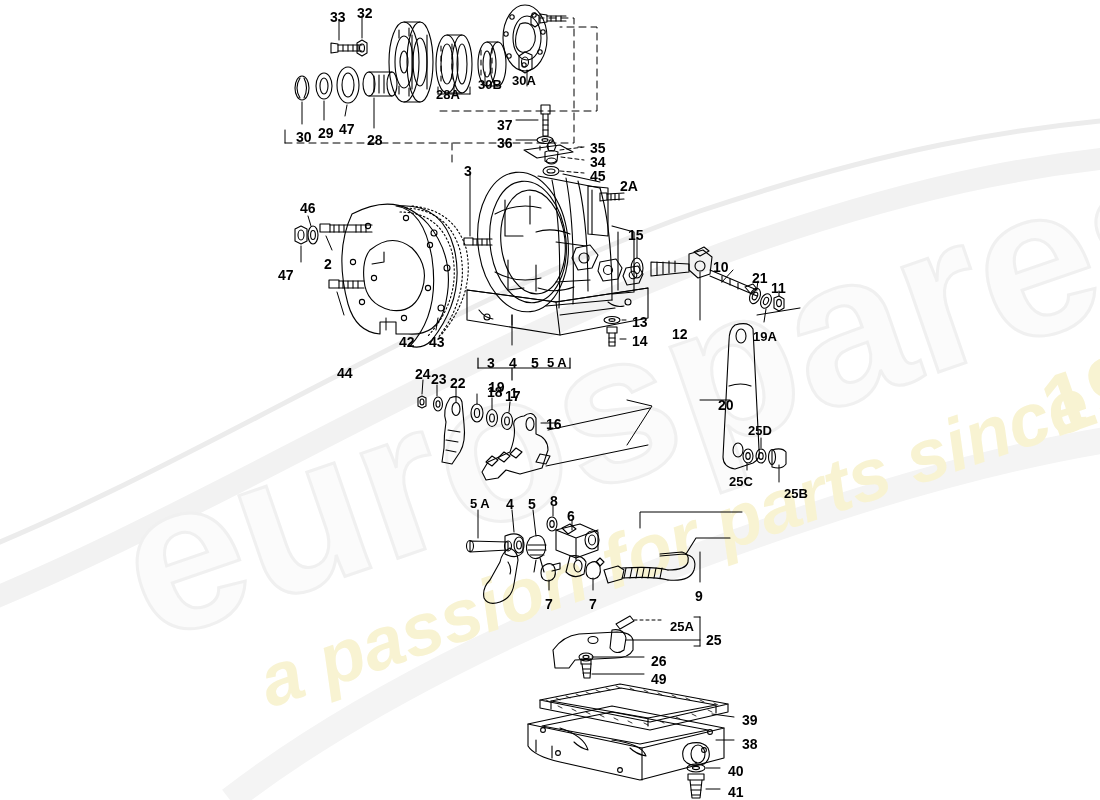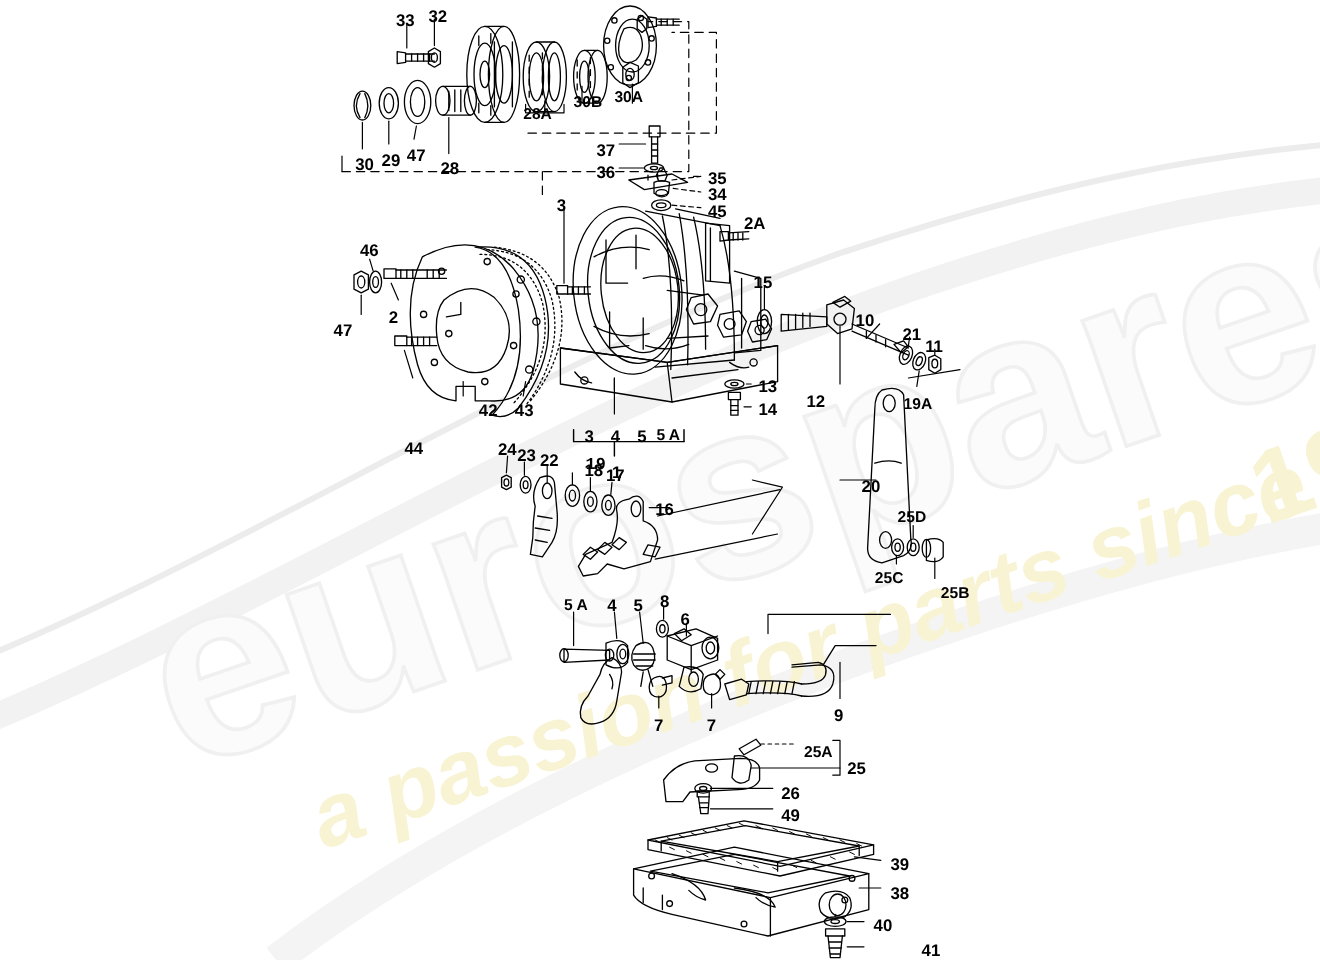--- a/index.html
+++ b/index.html
@@ -631,16 +631,16 @@
       <div class="lbl" style="left: 545px; top: 597px;">7</div>
       <div class="lbl" style="left: 589px; top: 597px;">7</div>
       <div class="lbl" style="left: 695px; top: 589px;">9</div>
       <div class="lbl sm" style="left: 670px; top: 620px;">25A</div>
       <div class="lbl" style="left: 706px; top: 633px;">25</div>
       <div class="lbl" style="left: 651px; top: 654px;">26</div>
       <div class="lbl" style="left: 651px; top: 672px;">49</div>
       <div class="lbl" style="left: 742px; top: 713px;">39</div>
       <div class="lbl" style="left: 742px; top: 737px;">38</div>
       <div class="lbl" style="left: 728px; top: 764px;">40</div>
-      <div class="lbl" style="left: 768px; top: 785px;">41</div>
+      <div class="lbl" style="left: 728px; top: 785px;">41</div>
     </div>
 
 </div>
 
 </body></html>

